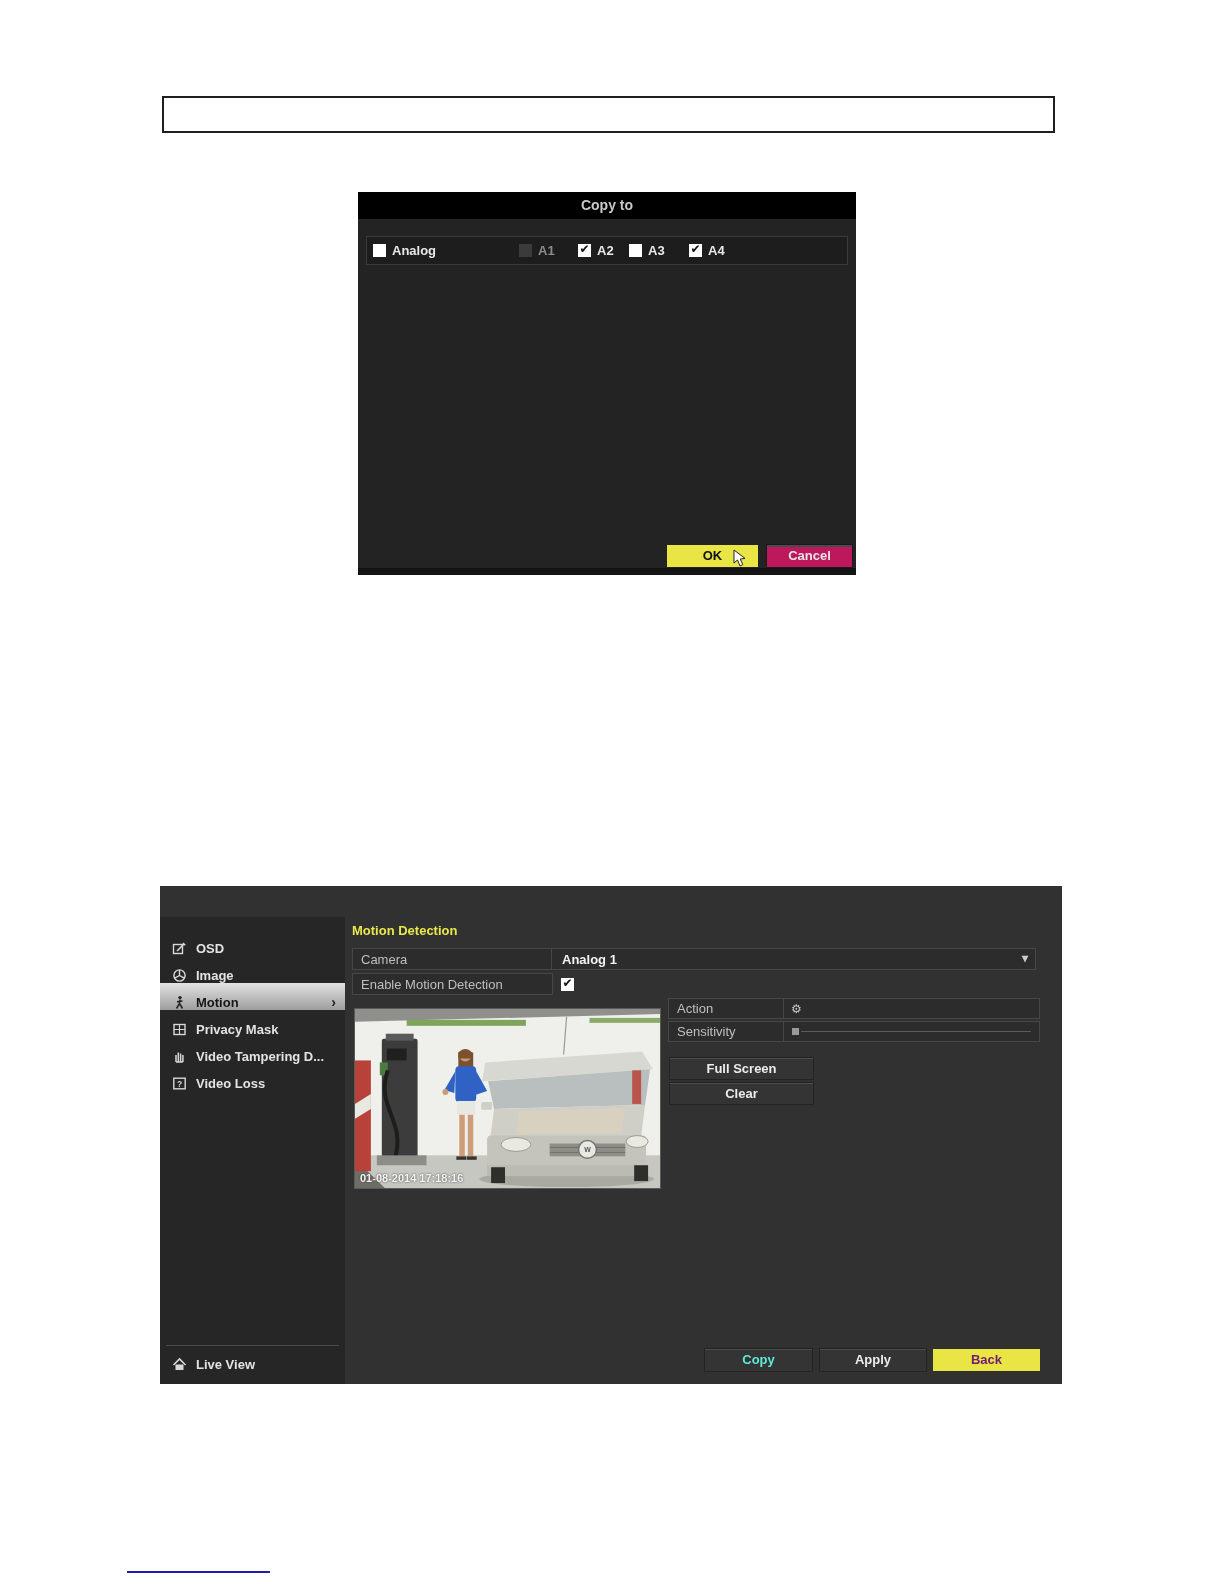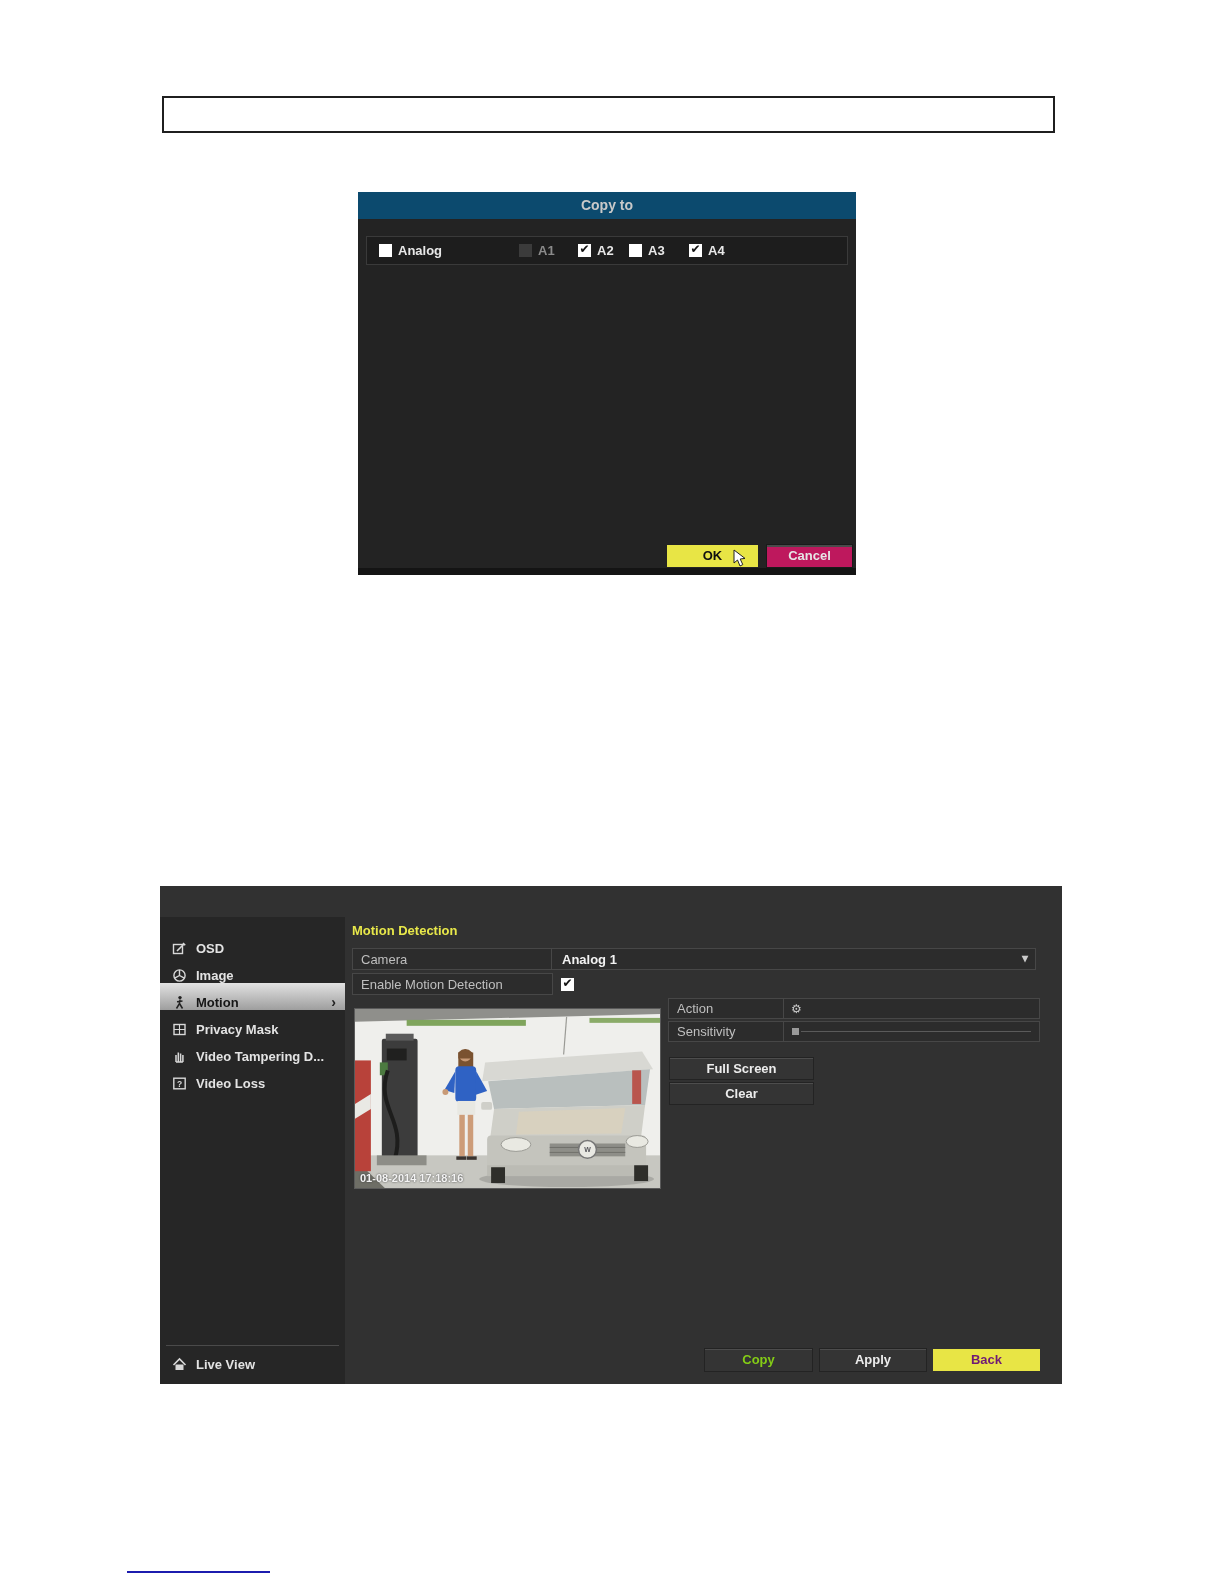--- a/index.html
+++ b/index.html
@@ -10,21 +10,21 @@
   *{margin:0;padding:0;box-sizing:border-box;}
   html,body{background:#fff;}
   body{font-family:"Liberation Sans",sans-serif;}
   .page{position:relative;width:1224px;height:1584px;background:#ffffff;overflow:hidden;}
 
   
   .note-box{position:absolute;left:162px;top:96px;width:893px;height:37px;border:2px solid #1f1f1f;background:#fff;}
 
   
   .dialog{position:absolute;left:358px;top:192px;width:498px;height:383px;background:#232323;}
-  .dialog .titlebar{position:absolute;left:0;top:0;right:0;height:27px;background:#0c4a6e;
+  .dialog .titlebar{position:absolute;left:0;top:0;right:0;height:27px;background:#000000;
     color:#c9c9c9;font-size:14px;font-weight:bold;text-align:center;line-height:27px;}
   .dialog .cb-row{position:absolute;left:8px;top:44px;width:482px;height:29px;background:#1d1d1d;
     border:1px solid #3a3a3a;}
   .cb-group{position:absolute;top:0;height:27px;display:flex;align-items:center;gap:6px;}
   .checkbox{width:13px;height:13px;background:#fff;display:inline-block;position:relative;flex:none;}
   .checkbox.checked::after{content:"✔";position:absolute;left:0;top:-1px;width:13px;height:13px;
     color:#111;font-size:12px;line-height:13px;text-align:center;font-family:"DejaVu Sans",sans-serif;}
   .checkbox.disabled{background:#3b3b3b;}
   .cb-label{color:#e8e8e8;font-size:13px;font-weight:bold;}
   .cb-group.disabled .cb-label{color:#8b8b8b;}
@@ -83,39 +83,39 @@
   .slider .handle{width:7px;height:7px;background:#9a9a9a;flex:none;}
   .slider .track{flex:1;height:1px;background:#5a5a5a;}
 
   .panel-btn{position:absolute;height:21px;background:#343434;box-shadow:inset 0 1px 0 #4d4d4d,0 0 0 1px #232323;
     color:#ececec;font-size:13px;font-weight:bold;text-align:center;line-height:21px;}
   .btn-full{left:325px;top:141px;width:143px;}
   .btn-clear{left:325px;top:166px;width:143px;}
 
   .bottom-btn{position:absolute;top:432px;height:22px;font-size:13px;font-weight:bold;
     text-align:center;line-height:22px;}
-  .btn-copy{left:360px;width:107px;background:#343434;color:#84cc16;box-shadow:inset 0 1px 0 #4d4d4d,0 0 0 1px #232323;}
+  .btn-copy{left:360px;width:107px;background:#343434;color:#5eead4;box-shadow:inset 0 1px 0 #4d4d4d,0 0 0 1px #232323;}
   .btn-apply{left:475px;width:106px;background:#343434;color:#ececec;box-shadow:inset 0 1px 0 #4d4d4d,0 0 0 1px #232323;}
   .btn-back{left:588px;width:107px;background:var(--yellow);color:#701a75;}
 
   
   .footer-link-line{position:absolute;left:127px;top:1571px;width:143px;height:2px;background:var(--link);}
 </style>
 </head>
 <body>
 
 <div class="page">
 
   <div class="note-box"></div>
 
   <div class="dialog">
     <div class="titlebar">Copy to</div>
 
     <div class="cb-row">
-      <div class="cb-group" style="left:12px">
+      <div class="cb-group" style="left:6px">
         <span class="checkbox unchecked"></span>
         <span class="cb-label">Analog</span>
       </div>
       <div class="cb-group disabled" style="left:152px">
         <span class="checkbox disabled"></span>
         <span class="cb-label">A1</span>
       </div>
       <div class="cb-group" style="left:211px">
         <span class="checkbox checked"></span>
         <span class="cb-label">A2</span>

